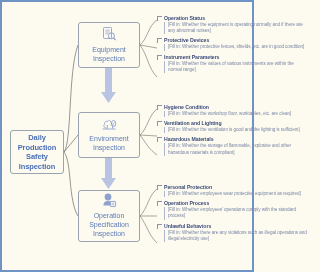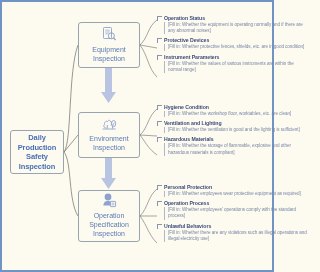--- a/index.html
+++ b/index.html
@@ -4,21 +4,21 @@
 <style>
   html,body{margin:0;padding:0;}
   body{
     width:310px;height:272px;
     background:#fdfbef;
     font-family:"Liberation Sans","DejaVu Sans",sans-serif;
     overflow:hidden;
   }
   #canvas{
     position:relative;
-    width:274px;height:272px;
+    width:254px;height:272px;
     box-sizing:border-box;
     border:2px solid #6f93c4;
     background:#fdfbef;
   }
 
   
   #wires{position:absolute;left:0;top:0;width:310px;height:272px;pointer-events:none;}
 
   
   .root{

